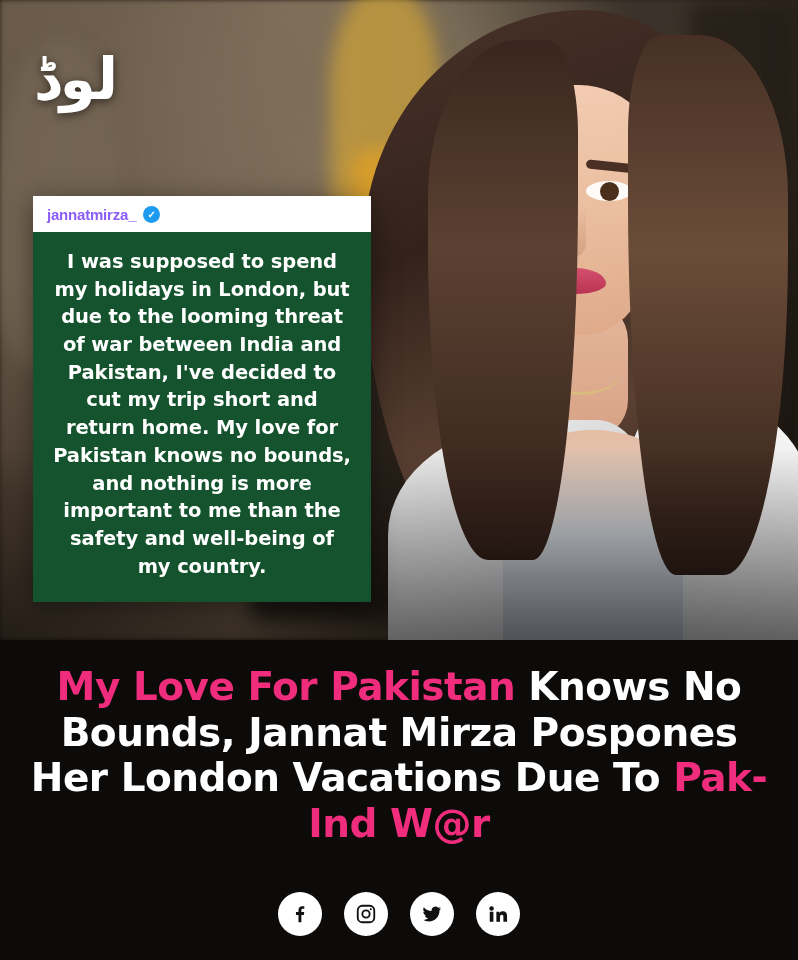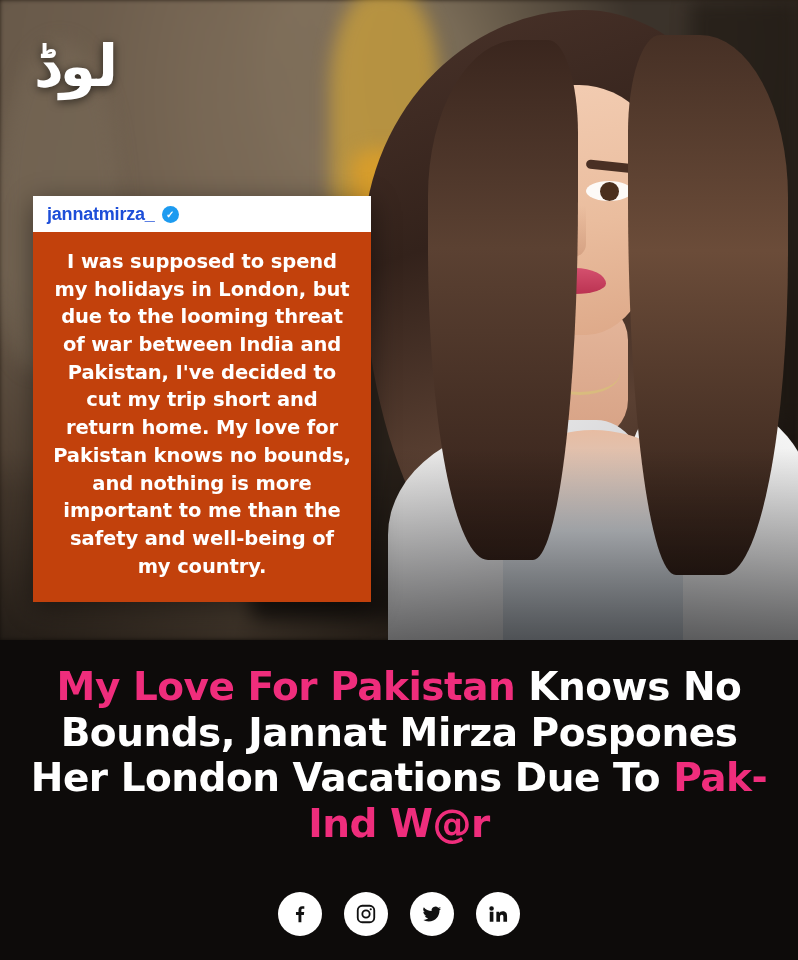--- a/index.html
+++ b/index.html
@@ -121,21 +121,21 @@
     border-radius: 50% 50% 0 0 / 28% 28% 0 0;
   }
   .photo-shadow {
     position:absolute; inset:0;
     background: linear-gradient(180deg, rgba(0,0,0,0) 70%, rgba(0,0,0,0.55) 100%);
   }
 
   
   .logo {
     position: absolute;
-    left: 34px; top: 32px;
+    left: 34px; top: 45px;
     color: #ffffff;
     font-size: 58px;
     font-weight: 700;
     letter-spacing: -2px;
     text-shadow: 0 2px 10px rgba(0,0,0,0.6);
     font-family: "DejaVu Sans", sans-serif;
   }
 
   
   .ig-card {
@@ -146,38 +146,38 @@
     box-shadow: 0 6px 26px rgba(0,0,0,0.45);
   }
   .ig-head {
     height: 36px;
     display: flex;
     align-items: center;
     padding: 0 14px;
     background: #ffffff;
   }
   .ig-user {
-    font-size: 18px;
+    font-size: 15px;
     font-weight: 700;
-    color: #1d4ed8;
+    color: #8b5cf6;
     letter-spacing: -0.2px;
   }
   .verified {
     margin-left: 7px;
     width: 17px; height: 17px;
     border-radius: 50%;
     background: #1d9bf0;
     color: #fff;
     font-size: 10px;
     line-height: 17px;
     text-align: center;
     font-weight: 700;
   }
   .ig-body {
-    background: #c2410c;
+    background: #14532d;
     padding: 16px 18px 22px;
     color: #ffffff;
     text-align: center;
     font-size: 19.5px;
     line-height: 1.42;
     font-weight: 600;
     letter-spacing: -0.1px;
     font-family: "DejaVu Sans", sans-serif;
   }
 

